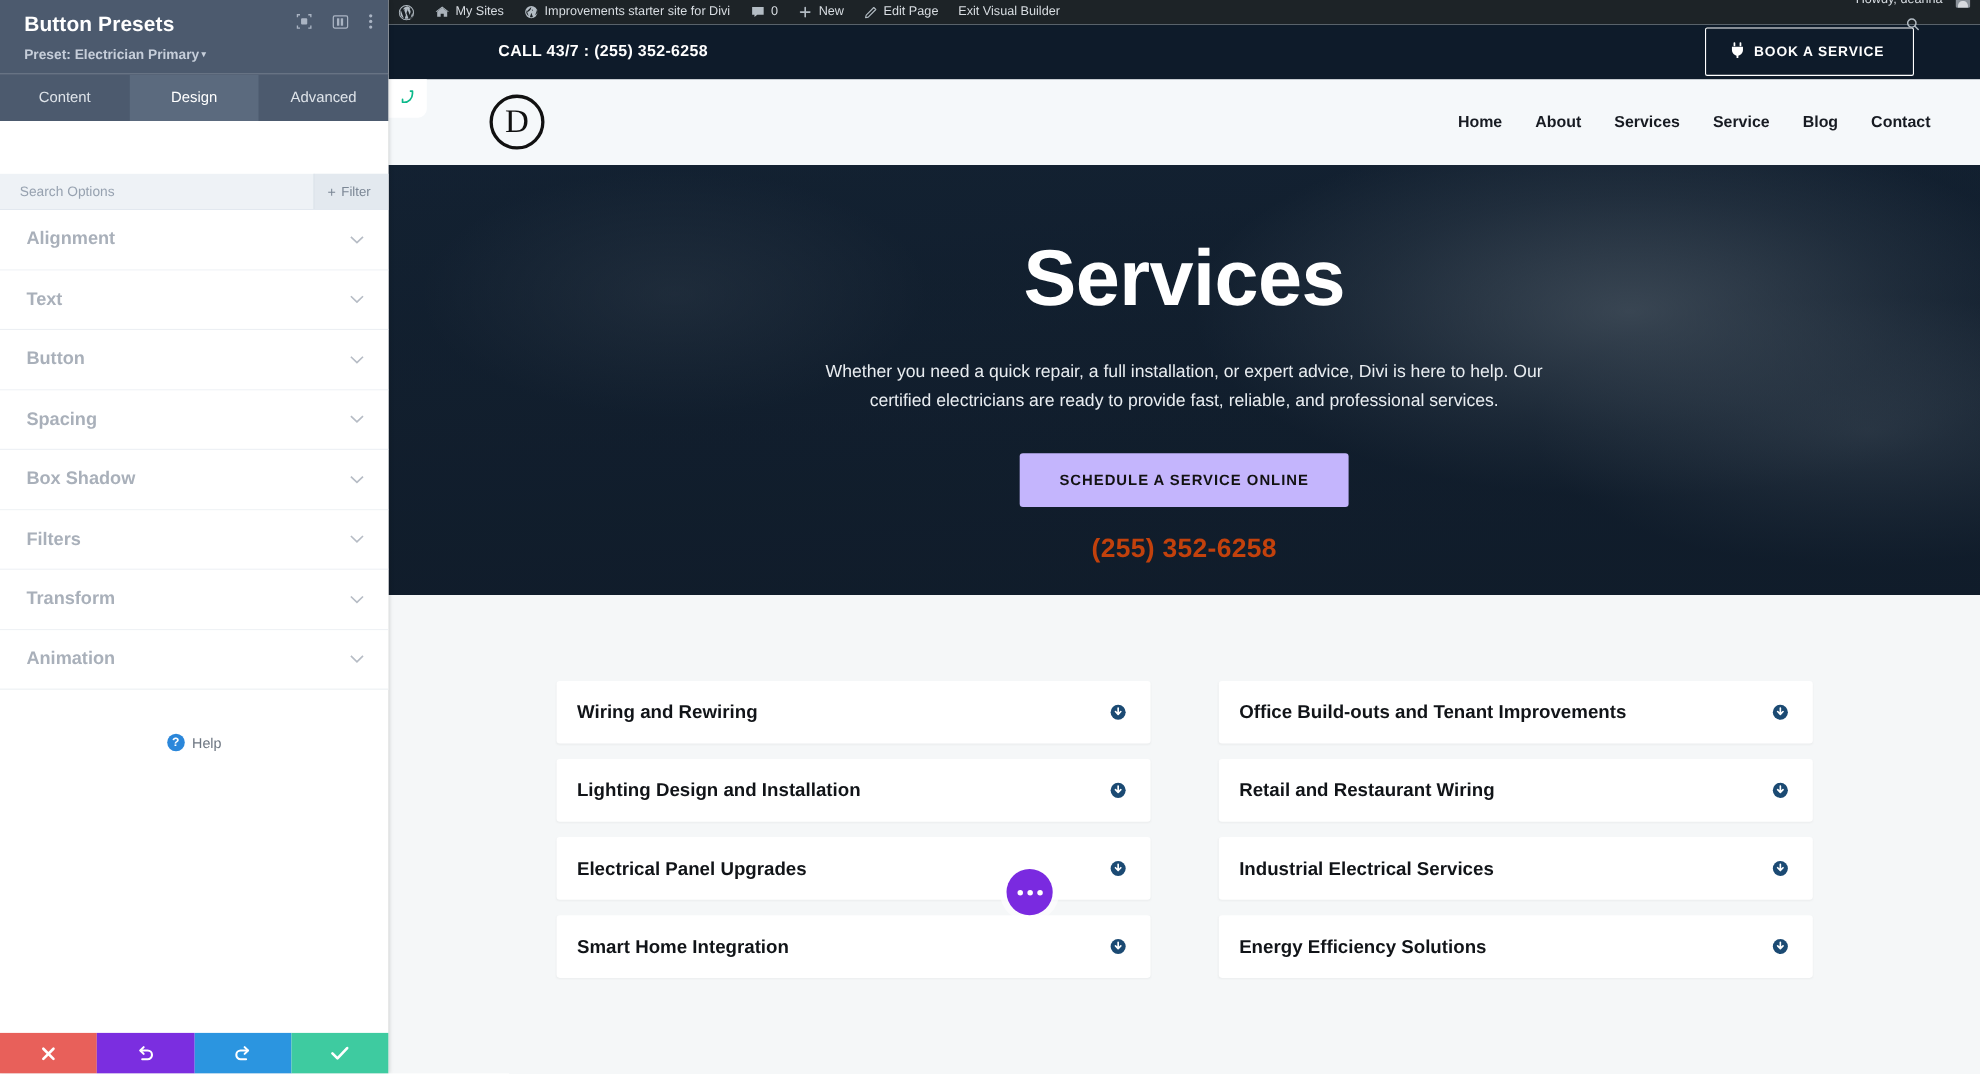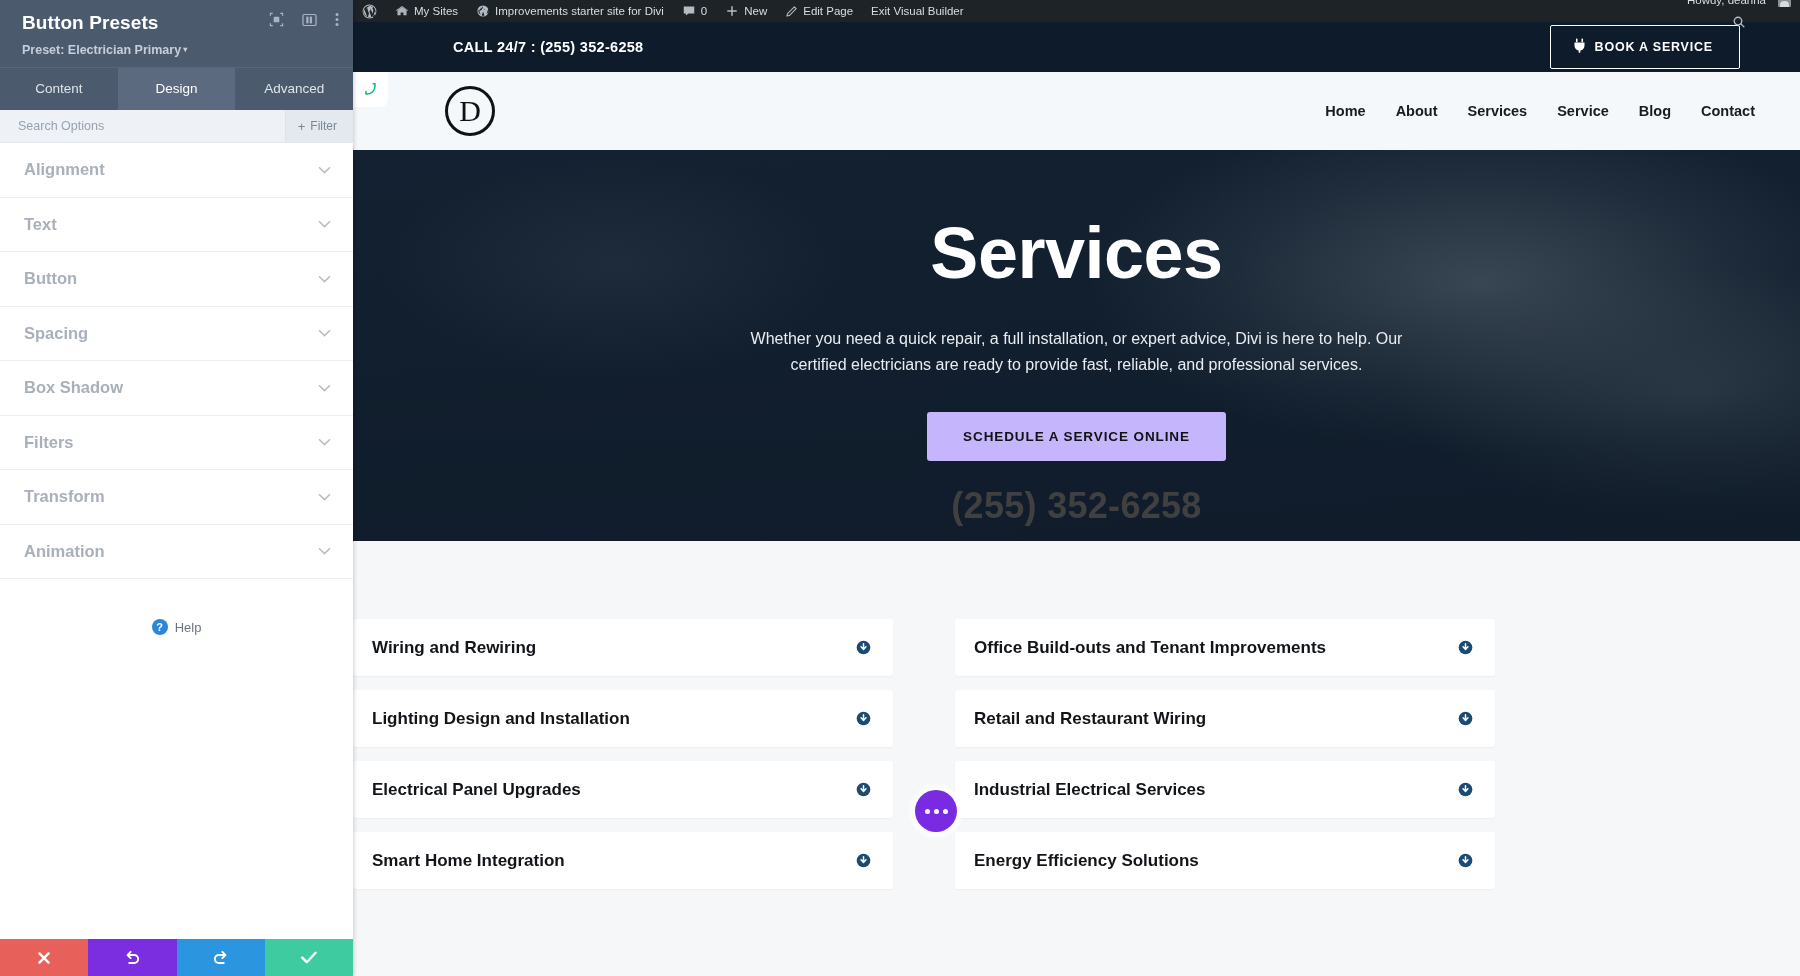--- a/index.html
+++ b/index.html
@@ -51,20 +51,21 @@
     font-size: 13.5px; color: #dfe4ea;
     padding: 13px 0 14px;
     cursor: pointer;
   }
   .panel-tab.active { background: #5b6a7e; color: #fff; }
 
   .search-row {
     display: flex; align-items: stretch;
     background: #eef2f6; border-bottom: 1px solid #e2e8ef;
     height: 33px;
+    margin-top: 48px;
   }
   .search-input {
     flex: 1; border: 0; background: transparent; outline: none;
     font-size: 12.5px; color: #8a96a5;
     padding-left: 18px;
     font-family: "Liberation Sans", sans-serif;
   }
   .search-input::placeholder { color: #97a2b0; }
   .filter-btn {
     background: #e3e9ef; color: #7b8795;
@@ -222,28 +223,28 @@
     color: #e9edf1; font-size: 16px; line-height: 1.62;
     max-width: 690px; margin: 34px auto 0;
   }
   .hero-cta {
     display: inline-block; margin-top: 35px;
     background: #c4b5fd; color: #121212;
     font-size: 13.5px; font-weight: bold; letter-spacing: .9px;
     padding: 17px 36px; border-radius: 3px; cursor: pointer;
   }
   .hero-phone {
-    margin-top: 24px; color: #404040;
-    font-size: 36px; font-weight: bold; letter-spacing: .3px;
+    margin-top: 24px; color: #c2410c;
+    font-size: 24px; font-weight: bold; letter-spacing: .3px;
   }
 
   .toggles {
     padding: 78px 0 0;
     display: flex; gap: 62px;
-    justify-content: flex-start;
+    justify-content: center;
   }
   .tcol { width: 540px; display: flex; flex-direction: column; gap: 14px; }
   .toggle {
     background: #fff; border-radius: 3px;
     height: 57px;
     display: flex; align-items: center; justify-content: space-between;
     padding: 0 22px 0 19px;
     box-shadow: 0 1px 2px rgba(0,0,0,.045);
     cursor: pointer;
   }
@@ -479,21 +480,21 @@
               <path d="M12.7 12.7l4.2 4.2" stroke-linecap="round"></path>
             </svg>
         </span>
       </div>
     </div>
   </div>
 
   <div id="canvas">
 
     <div class="topbar">
-      <div class="topbar-phone">CALL 24/7 : (255) 352-6258</div>
+      <div class="topbar-phone">CALL 43/7 : (255) 352-6258</div>
       <div class="book-btn">
         <span>
           <svg width="13" height="15" viewBox="0 0 14 16" fill="currentColor">
             <rect x="3.2" y="0.4" width="1.7" height="4" rx=".7"></rect>
             <rect x="9.1" y="0.4" width="1.7" height="4" rx=".7"></rect>
             <path d="M1.6 4.8h10.8v3.3a5.4 5.4 0 01-5.4 5.4 5.4 5.4 0 01-5.4-5.4V4.8z"></path>
             <rect x="6.1" y="12.6" width="1.8" height="3.2" rx=".6"></rect>
           </svg>
         </span>
         <span>BOOK A SERVICE</span>

